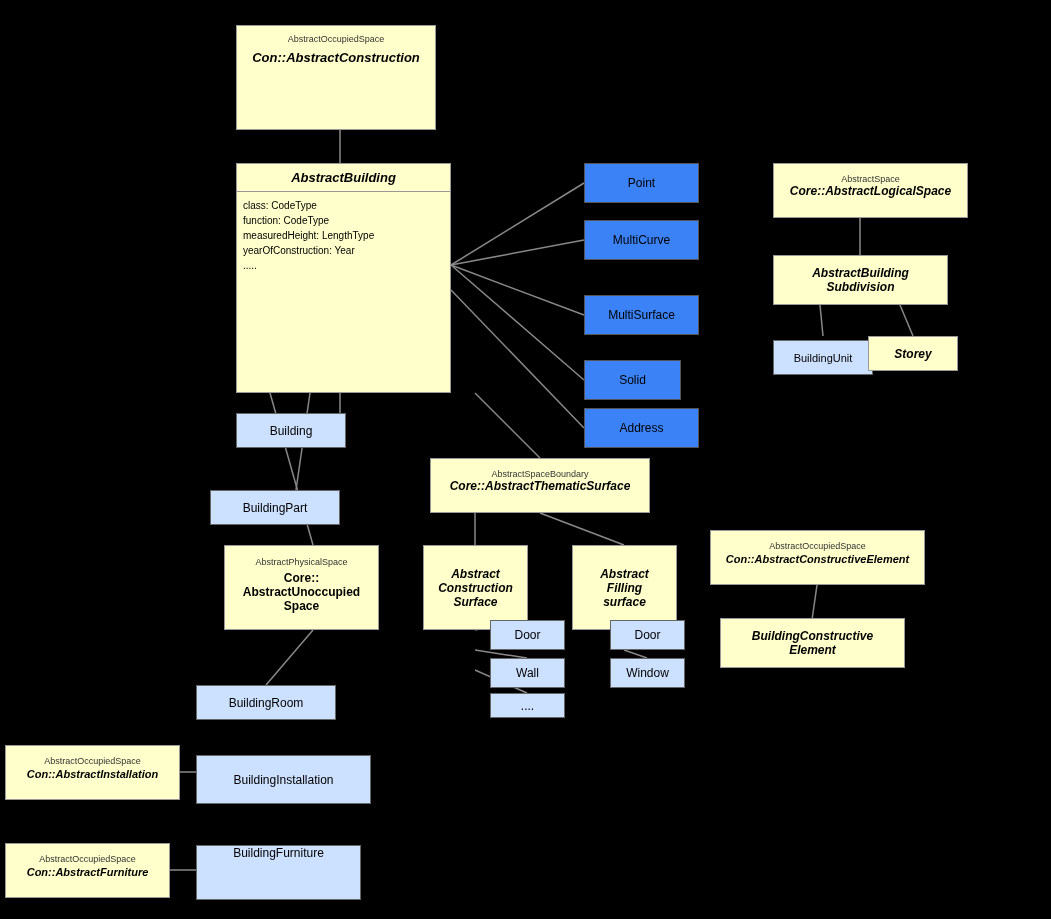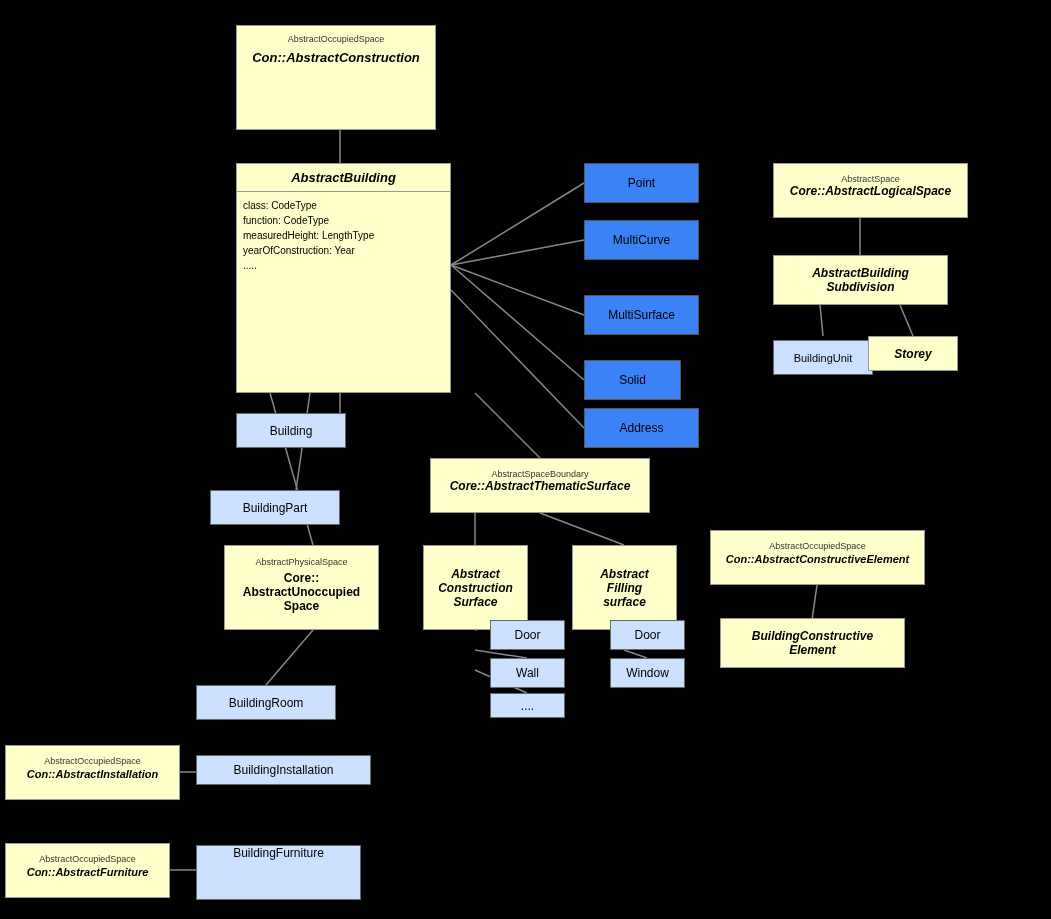--- a/index.html
+++ b/index.html
@@ -232,21 +232,21 @@
 
   <div class="node node-yellow" style="left:720px;top:618px;width:185px;height:50px;display:flex;align-items:center;justify-content:center;">
     <div style="font-style:italic;font-weight:bold;font-size:12px;text-align:center;">BuildingConstructive<br>Element</div>
   </div>
 
   <div class="node node-yellow" style="left:5px;top:745px;width:175px;height:55px;padding:2px;">
     <div class="node-subtitle">AbstractOccupiedSpace</div>
     <div style="font-style:italic;font-weight:bold;font-size:11px;margin-top:2px;">Con::AbstractInstallation</div>
   </div>
 
-  <div class="node node-blue" style="left:196px;top:755px;width:175px;height:30px;display:flex;align-items:center;justify-content:center;">
+  <div class="node node-blue" style="left:196px;top:755px;width:175px;height:49px;display:flex;align-items:center;justify-content:center;">
     <span style="font-size:12px;">BuildingInstallation</span>
   </div>
 
   <div class="node node-yellow" style="left:5px;top:843px;width:165px;height:55px;padding:2px;">
     <div class="node-subtitle">AbstractOccupiedSpace</div>
     <div style="font-style:italic;font-weight:bold;font-size:11px;margin-top:2px;">Con::AbstractFurniture</div>
   </div>
 
   <div class="node node-blue" style="left:196px;top:845px;width:165px;height:55px;display:flex;justify-content:center;">
     <span style="font-size:12px;">BuildingFurniture</span>

